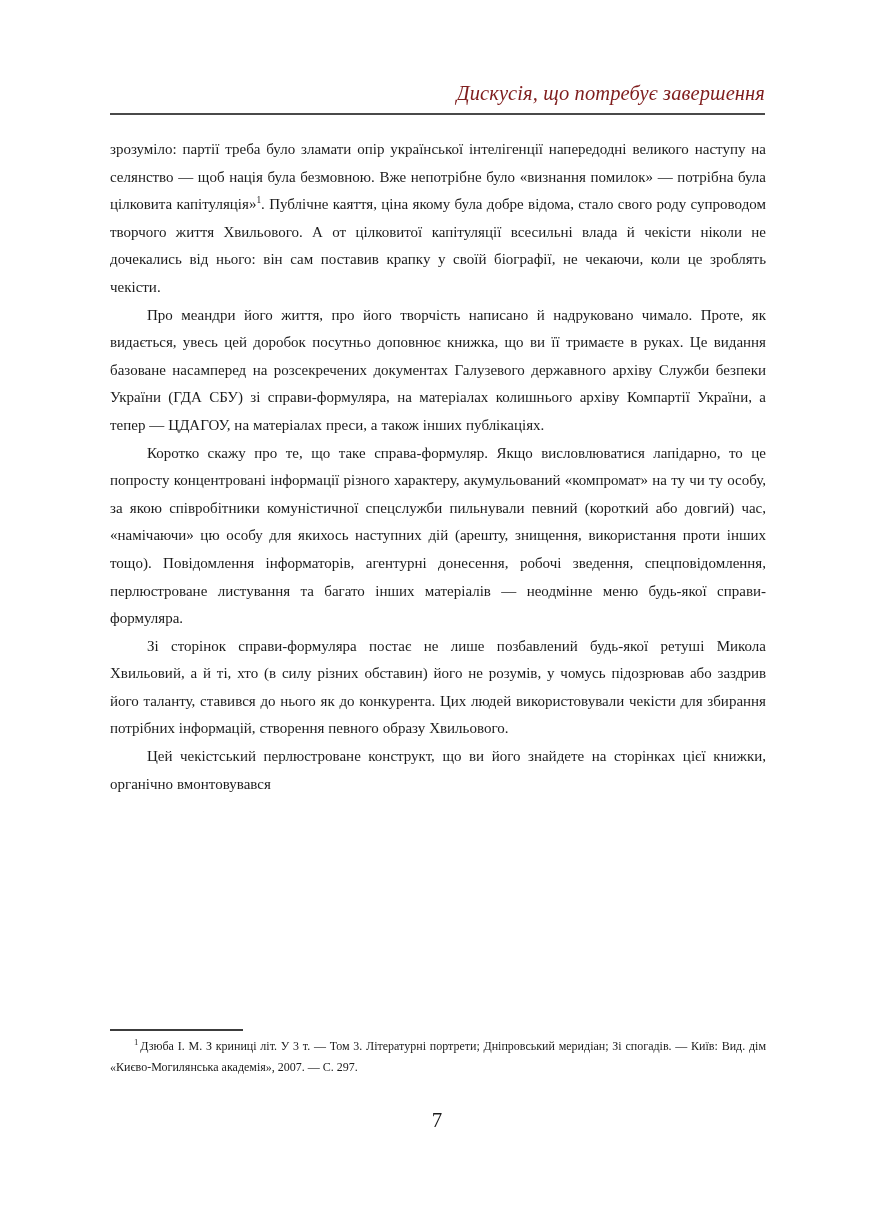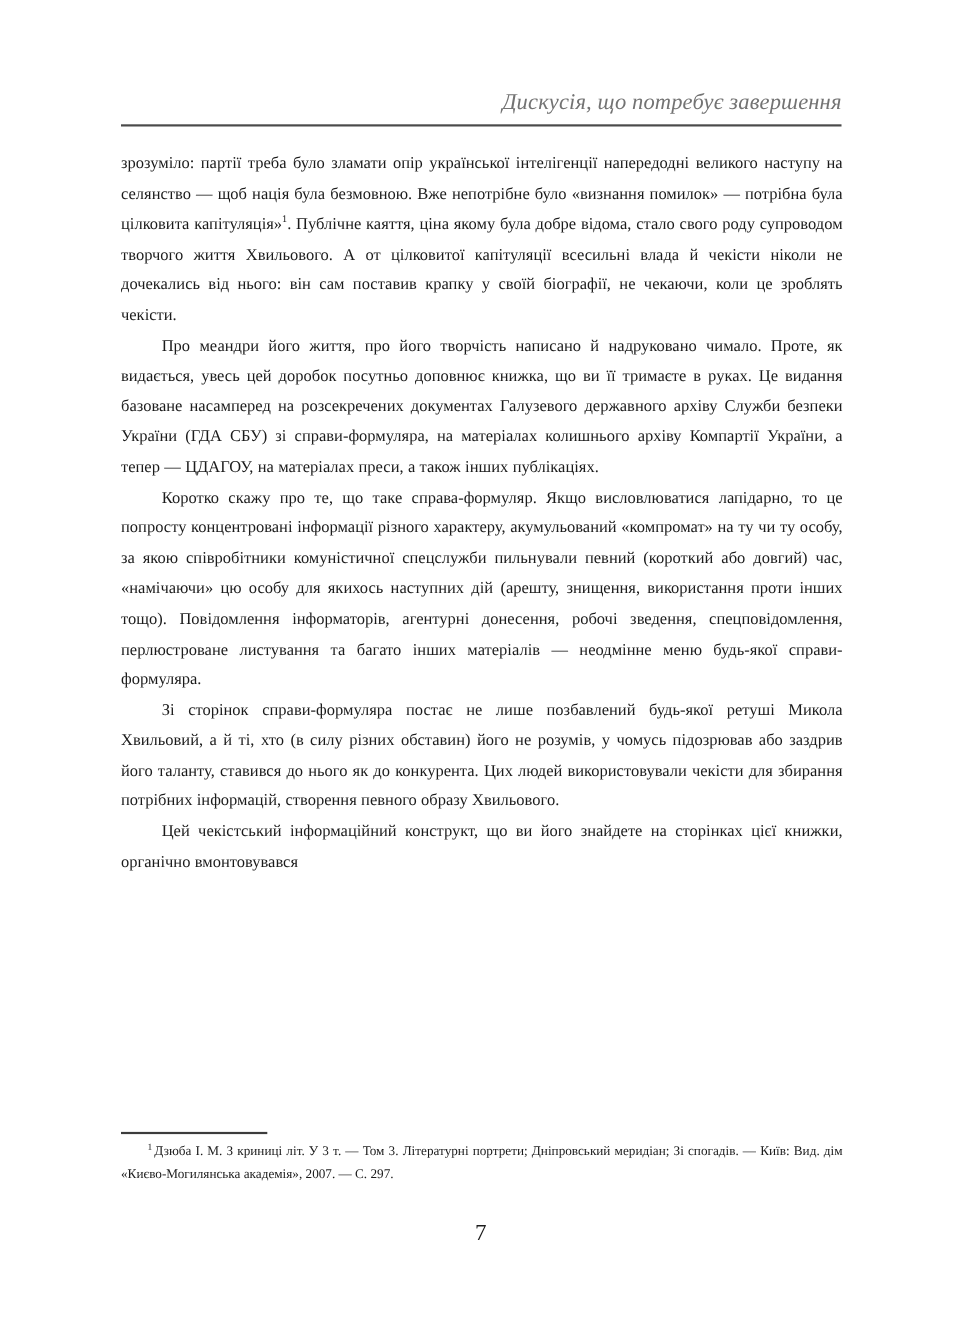--- a/index.html
+++ b/index.html
@@ -27,21 +27,21 @@
   
   .running-head {
     position: absolute;
     left: 110px;
     top: 82px;
     width: 655px;
     text-align: right;
     font-style: italic;
     font-size: 20.5px;
     letter-spacing: 0.1px;
-    color: #737373;
+    color: #7f1d1d;
     white-space: nowrap;
   }
   .head-rule {
     position: absolute;
     left: 110px;
     top: 113px;
     width: 655px;
     height: 2px;
     background: #4a4a4a;
   }
@@ -121,21 +121,21 @@
   <div class="textblock">
 
     <p class="para first"><span>зрозуміло: партії треба було зламати опір української інтелігенції напередодні великого наступу на селянство — щоб нація була безмовною. Вже непотрібне було «визнання помилок» — потрібна була цілковита капітуляція»</span><span class="fn-ref">1</span><span>. Публічне каяття, ціна якому була добре відома, стало свого роду супроводом творчого життя Хвильового. А от цілковитої капітуляції всесильні влада й чекісти ніколи не дочекались від нього: він сам поставив крапку у своїй біографії, не чекаючи, коли це зроблять чекісти.</span></p>
 
     <p class="para">Про меандри його життя, про його творчість написано й надруковано чимало. Проте, як видається, увесь цей доробок посутньо доповнює книжка, що ви її тримаєте в руках. Це видання базоване насамперед на розсекречених документах Галузевого державного архіву Служби безпеки України (ГДА СБУ) зі справи-формуляра, на матеріалах колишнього архіву Компартії України, а тепер — ЦДАГОУ, на матеріалах преси, а також інших публікаціях.</p>
 
     <p class="para">Коротко скажу про те, що таке справа-формуляр. Якщо висловлюватися лапідарно, то це попросту концентровані інформації різного характеру, акумульований «компромат» на ту чи ту особу, за якою співробітники комуністичної спецслужби пильнували певний (короткий або довгий) час, «намічаючи» цю особу для якихось наступних дій (арешту, знищення, використання проти інших тощо). Повідомлення інформаторів, агентурні донесення, робочі зведення, спецповідомлення, перлюстроване листування та багато інших матеріалів — неодмінне меню будь-якої справи-формуляра.</p>
 
     <p class="para">Зі сторінок справи-формуляра постає не лише позбавлений будь-якої ретуші Микола Хвильовий, а й ті, хто (в силу різних обставин) його не розумів, у чомусь підозрював або заздрив його таланту, ставився до нього як до конкурента. Цих людей використовували чекісти для збирання потрібних інформацій, створення певного образу Хвильового.</p>
 
-    <p class="para">Цей чекістський інформаційний конструкт, що ви його знайдете на сторінках цієї книжки, органічно вмонтовувався</p>
+    <p class="para">Цей чекістський перлюстроване конструкт, що ви його знайдете на сторінках цієї книжки, органічно вмонтовувався</p>
 
   </div>
 
   <div class="footnote-rule"></div>
 
   <div class="footnote"><span class="fn-num">1</span><span>Дзюба І. М. З криниці літ. У 3 т. — Том 3. Літературні портрети; Дніпровський меридіан; Зі спогадів. — Київ: Вид. дім «Києво-Могилянська академія», 2007. — С. 297.</span></div>
 
   <div class="folio">7</div>
 
 </div>

